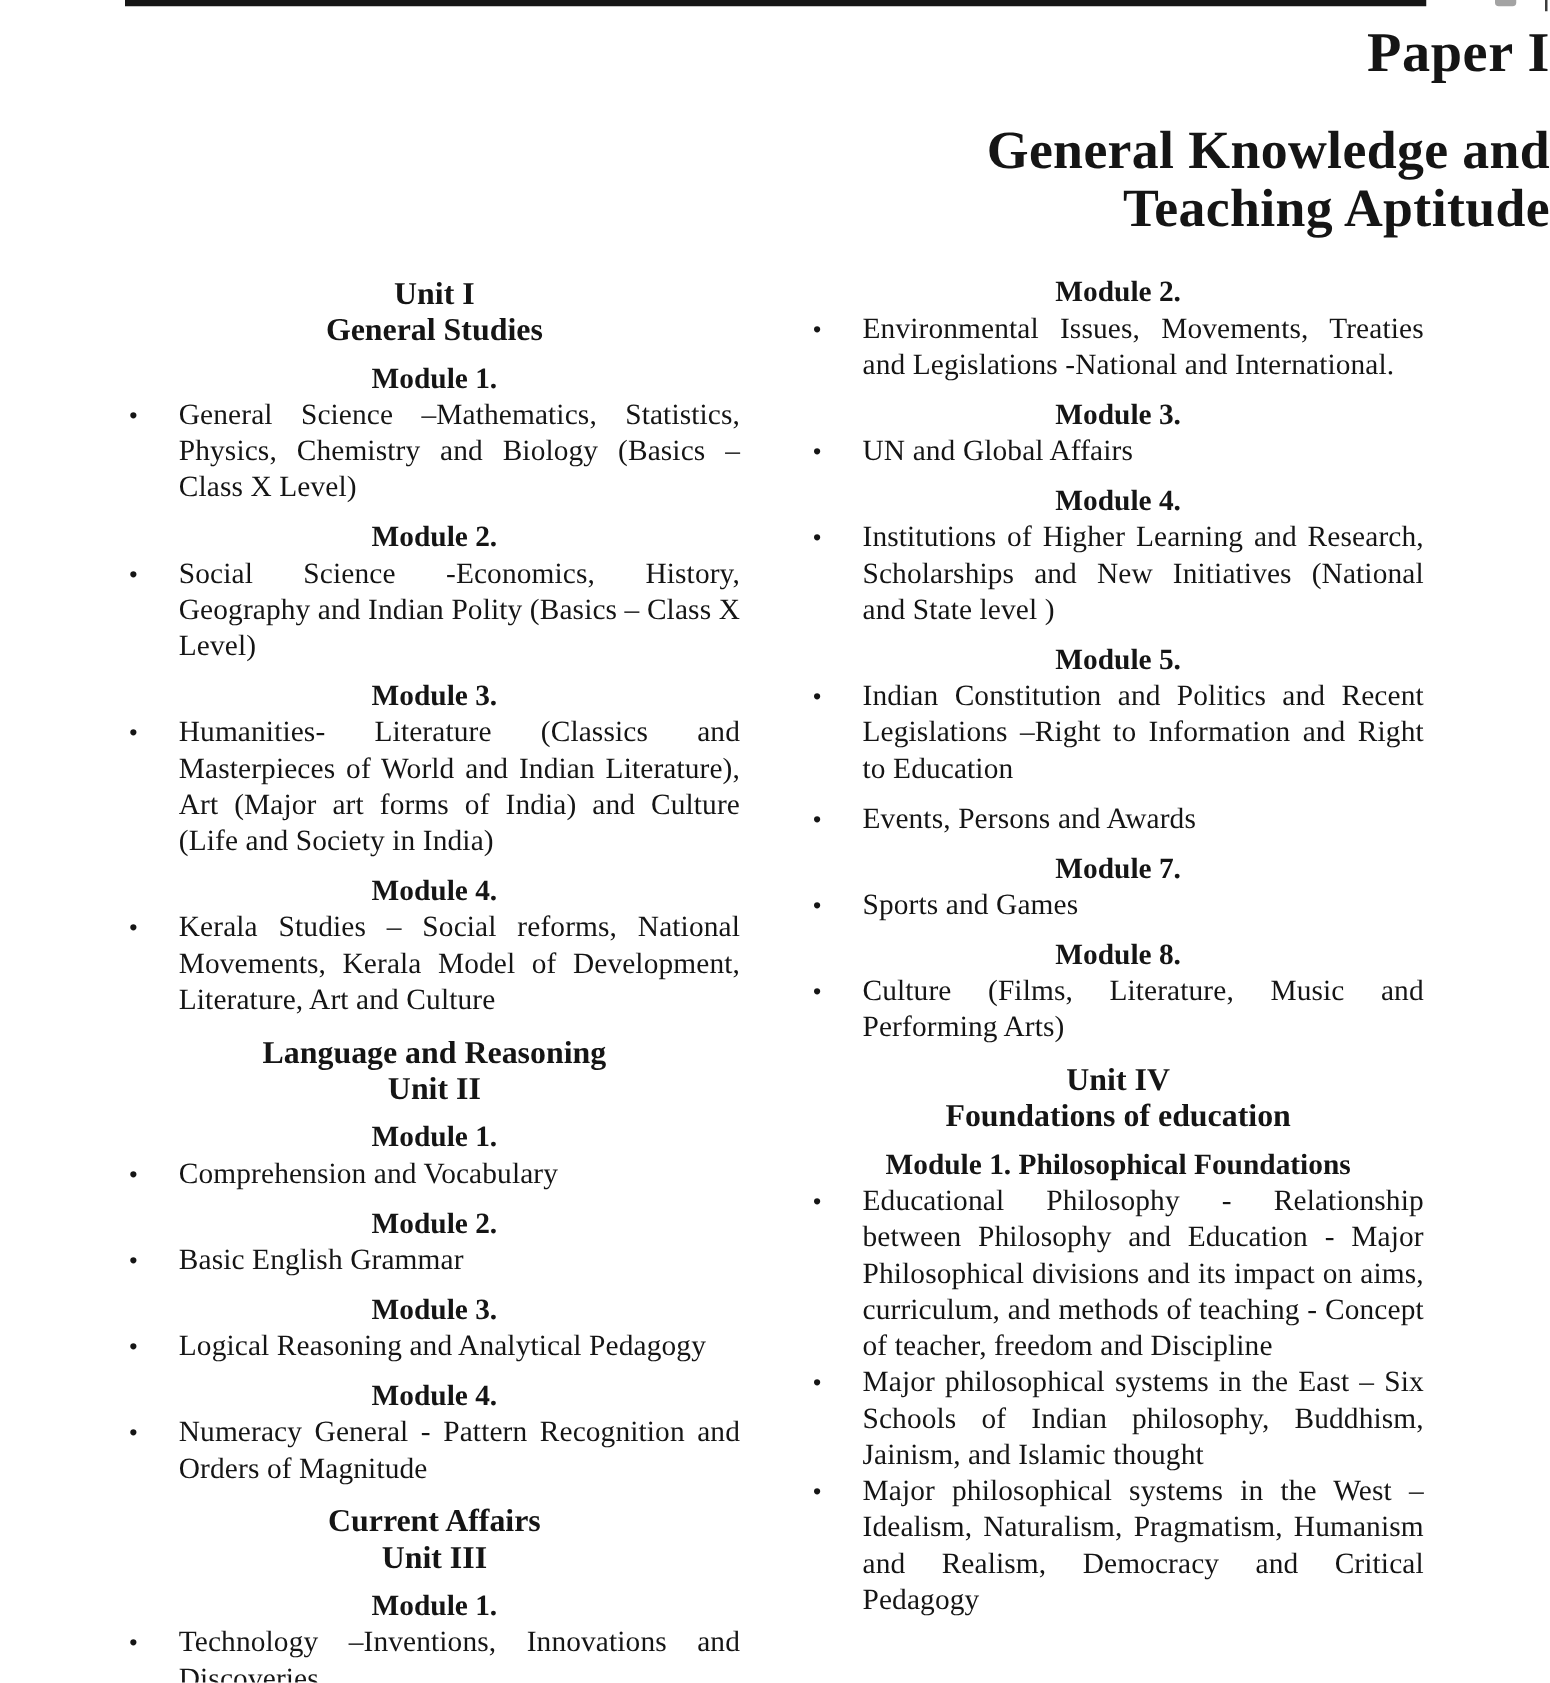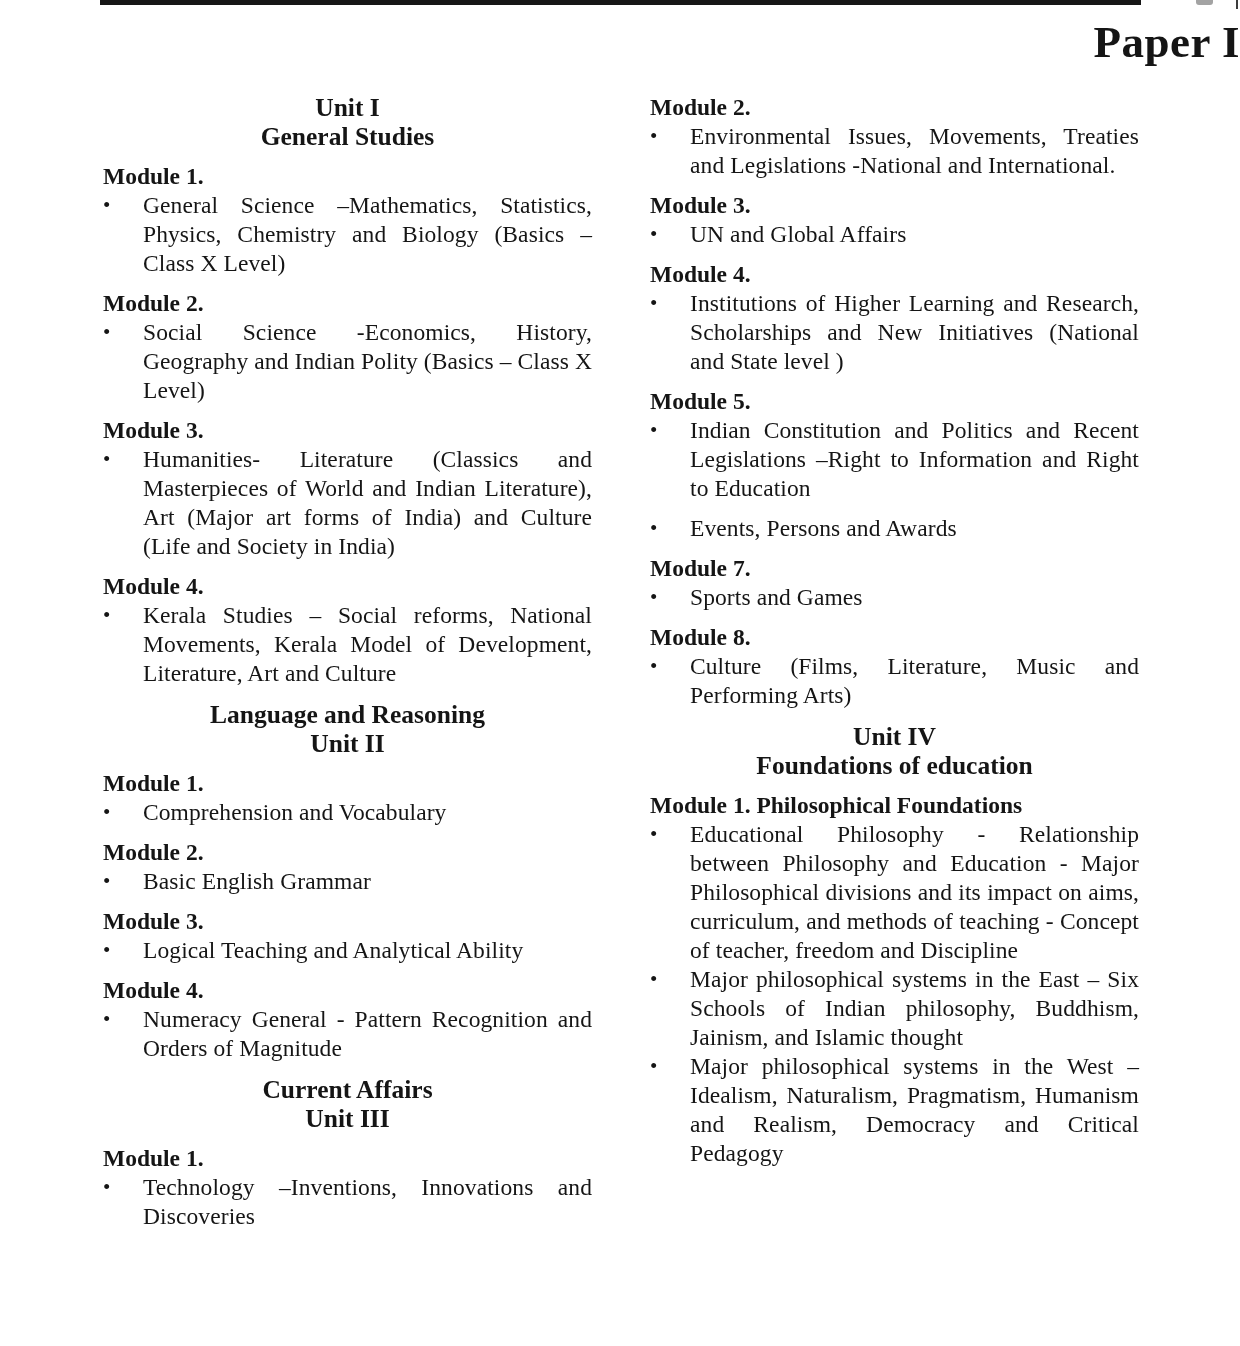--- a/index.html
+++ b/index.html
@@ -60,20 +60,21 @@
     line-height: 29px;
     margin: 12px 0 4px 0;
   }
   .module { margin-top: 11px; }
   .col > :first-child { margin-top: 0; }
   .module-heading {
     font-weight: bold;
     font-size: 23.5px;
     line-height: 29px;
     margin: 0;
+    text-align: center;
   }
   .bullet {
     display: flex;
     font-size: 23.5px;
     line-height: 29px;
   }
   .bullet-marker {
     flex: 0 0 40px;
     font-size: 21px;
   }
@@ -86,20 +87,24 @@
 </style>
 </head>
 <body>
 
 <div class="top-rule"></div>
 <div class="scan-blob"></div>
 <div class="scan-tick"></div>
 
 <header class="doc-header">
   <h1 class="doc-title">Paper I</h1>
+  <div class="doc-subtitle">
+    <div>General Knowledge and</div>
+    <div>Teaching Aptitude</div>
+  </div>
 </header>
 
 <main class="columns">
   <div class="col">
       <div class="unit-heading">
         <div class="unit-line">Unit I</div>
         <div class="unit-line">General Studies</div>
       </div>
       <div class="module">
         <div class="module-heading">Module 1.</div>
@@ -144,21 +149,21 @@
         <div class="module-heading">Module 2.</div>
         <div class="bullet">
           <span class="bullet-marker">•</span>
           <span class="bullet-text">Basic English Grammar</span>
         </div>
       </div>
       <div class="module">
         <div class="module-heading">Module 3.</div>
         <div class="bullet">
           <span class="bullet-marker">•</span>
-          <span class="bullet-text">Logical Teaching and Analytical Ability</span>
+          <span class="bullet-text">Logical Reasoning and Analytical Pedagogy</span>
         </div>
       </div>
       <div class="module">
         <div class="module-heading">Module 4.</div>
         <div class="bullet">
           <span class="bullet-marker">•</span>
           <span class="bullet-text">Numeracy General - Pattern Recognition and Orders of Magnitude</span>
         </div>
       </div>
       <div class="unit-heading">

